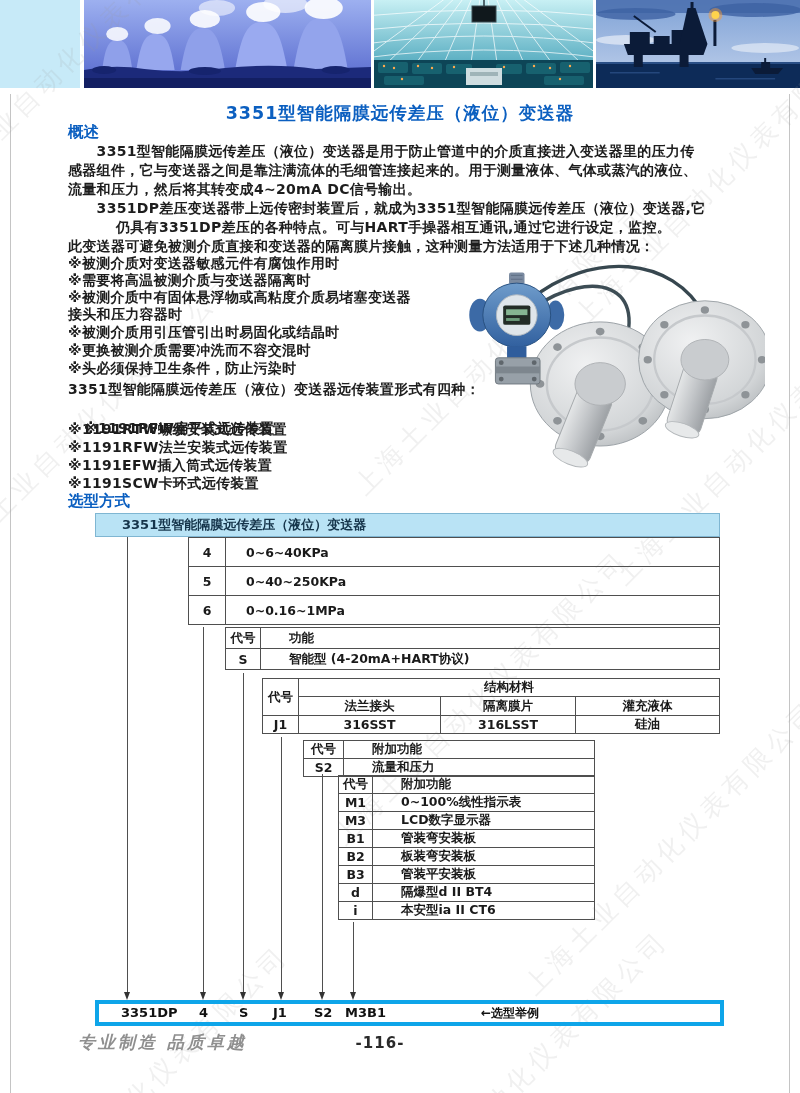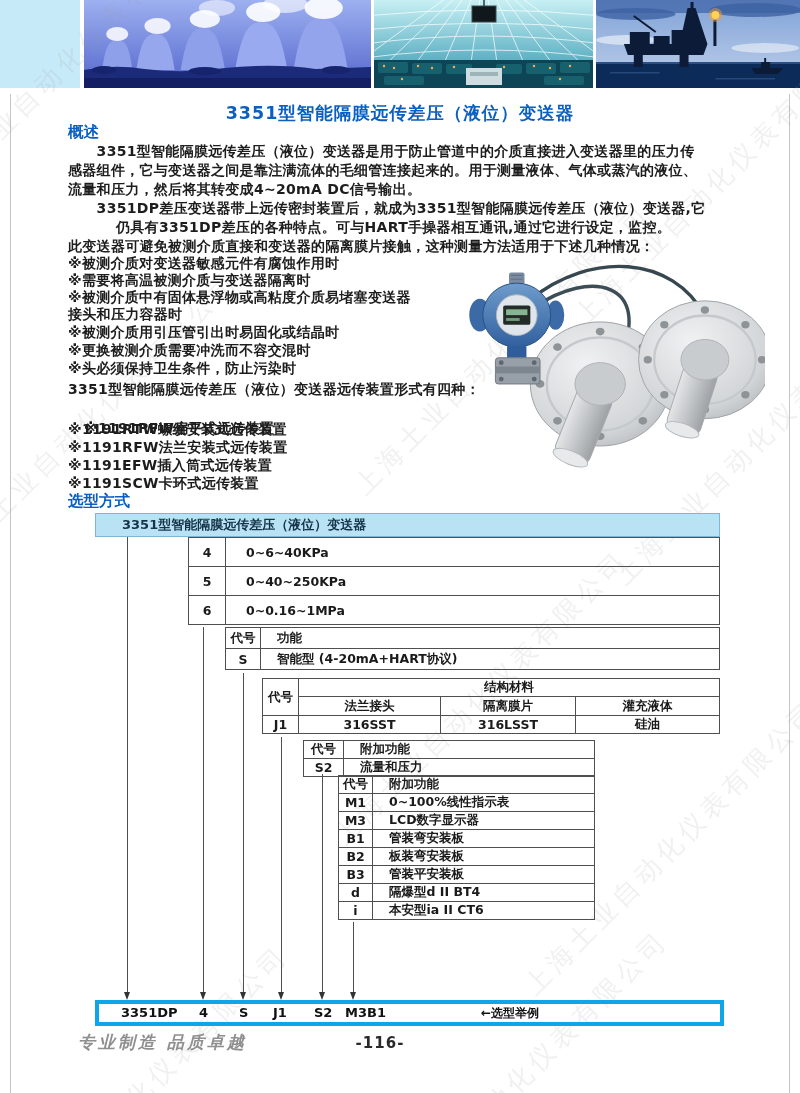--- a/index.html
+++ b/index.html
@@ -24,21 +24,21 @@
        color:#1d1d1d; font-weight:600; letter-spacing:0.3px; }
   
   .chart { position:absolute; left:95px; top:513px; width:625px; height:509px; }
   .chart-header { position:absolute; left:0; top:0; width:625px; height:24px;
        background:#b9e3f5; border:1px solid #7fb6d2; box-sizing:border-box;
        line-height:22px; padding-left:26px; font-size:13px; font-weight:bold; color:#15344a; }
   table.sel { position:absolute; border-collapse:collapse; table-layout:fixed;
        font-size:12.5px; color:#1a1a1a; font-weight:600; }
   table.sel td { border:1px solid #4f4f4f; padding:0; overflow:hidden; white-space:nowrap; }
   table.sel td.code { text-align:center; }
-  table.sel td.desc { padding-left:16px; text-align:left; }
+  table.sel td.desc { padding-left:28px; text-align:left; }
   table.sel td.cen  { text-align:center; }
   .vline { position:absolute; width:1px; background:#4f4f4f; }
   .arrow { position:absolute; top:479px; width:0; height:0;
        border-left:3.5px solid transparent; border-right:3.5px solid transparent;
        border-top:8px solid #333; }
   .example { position:absolute; left:0; top:487px; width:621px; height:18px;
        border:4px solid #0ea5e9; }
   .example span { position:absolute; top:1px; font-size:13px; font-weight:600;
        color:#111; white-space:nowrap; }
   

